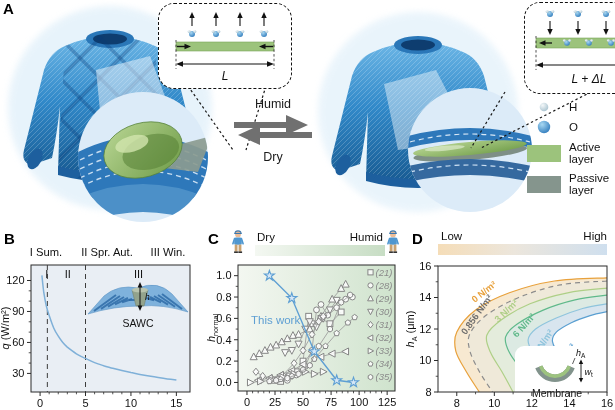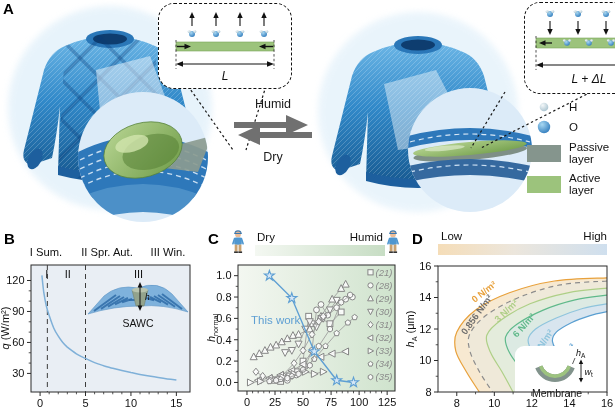--- a/index.html
+++ b/index.html
@@ -232,26 +232,26 @@
     </div>
     <div class="legrow">
       <span class="legicon">
           <svg width="16" height="14">
             <circle cx="8" cy="7" r="6.2" fill="url(#gO)"></circle>
           </svg>
         </span>
       <span class="legtxt">O</span>
     </div>
     <div class="legrow">
+      <span class="sw" style="background: rgb(156, 195, 124);"></span>
+      <span class="legtxt">Active layer</span>
+    </div>
+    <div class="legrow">
       <span class="sw" style="background: rgb(133, 149, 141);"></span>
       <span class="legtxt">Passive layer</span>
-    </div>
-    <div class="legrow">
-      <span class="sw" style="background: rgb(156, 195, 124);"></span>
-      <span class="legtxt">Active layer</span>
     </div>
   </div>
 
   <svg id="chartB" class="abs" style="left:0;top:228px;" width="205" height="182">
       <rect x="31" y="37" width="159" height="127" fill="#e9eef4"></rect>
       <rect x="31" y="37" width="159" height="127" fill="none" stroke="#2b2b2b" stroke-width="1"></rect>
       <g stroke="#2b2b2b" stroke-width="1">
         <line x1="40.08571428571429" y1="164" x2="40.08571428571429" y2="168"></line>
         <line x1="85.5142857142857" y1="164" x2="85.5142857142857" y2="168"></line>
         <line x1="130.94285714285712" y1="164" x2="130.94285714285712" y2="168"></line>

